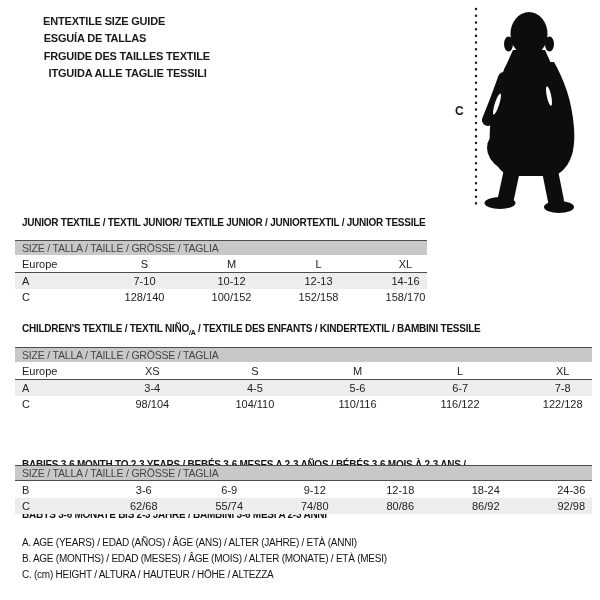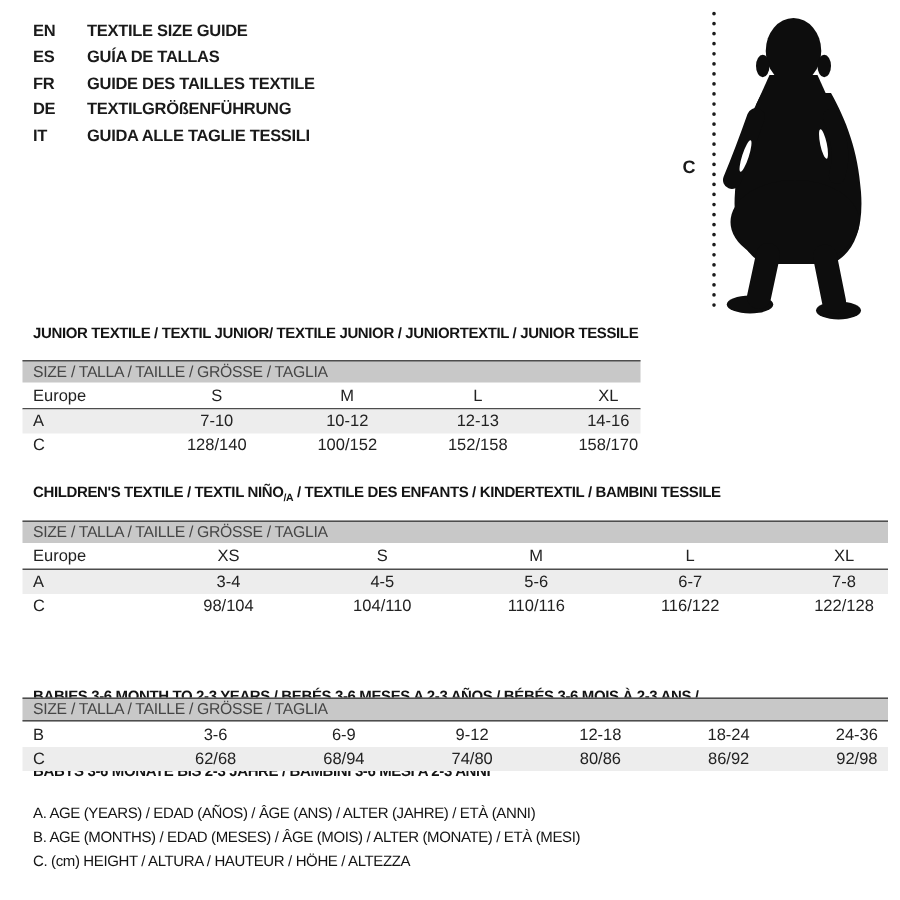--- a/index.html
+++ b/index.html
@@ -2,21 +2,21 @@
 <html style="--header-bar: #c8c8c8; --shaded-row: #ededed; --rule: #4d4d4d; --silhouette: #0d0d0d;"><head>
 <meta charset="utf-8">
 <style>
   html,body{margin:0;padding:0;background:#fff;}
   .canvas{
     position:relative;width:600px;height:600px;background:#fff;overflow:hidden;
     font-family:"Liberation Sans","DejaVu Sans",sans-serif;color:#1a1a1a;
   }
   
   .lang-list{position:absolute;left:22px;top:12px;}
-  .lang-row{display:flex;height:17.5px;align-items:center;}
+  .lang-row{display:flex;height:17.5px;align-items:center;text-align:right;}
   .lang-code{width:36px;font-size:11px;font-weight:bold;letter-spacing:-0.2px;}
   .lang-label{font-size:11px;font-weight:bold;letter-spacing:-0.2px;white-space:pre;}
   
   .figure{position:absolute;left:450px;top:0;width:150px;height:222px;}
   .figure svg{position:absolute;left:0;top:0;}
   .figure-label{position:absolute;left:5px;top:104px;font-size:12px;font-weight:bold;}
   
   .sec-title{position:absolute;left:22px;font-size:10px;font-weight:bold;
     letter-spacing:-0.25px;color:#141414;white-space:pre;line-height:16.5px;}
   .sub{font-size:7px;position:relative;top:2.5px;}
@@ -54,24 +54,20 @@
       <span class="lang-code">EN</span>
       <span class="lang-label">TEXTILE SIZE GUIDE</span>
     </div>
     <div class="lang-row">
       <span class="lang-code">ES</span>
       <span class="lang-label">GUÍA DE TALLAS</span>
     </div>
     <div class="lang-row">
       <span class="lang-code">FR</span>
       <span class="lang-label">GUIDE DES TAILLES TEXTILE</span>
-    </div>
-    <div class="lang-row">
-      <span class="lang-code">DE</span>
-      <span class="lang-label">TEXTILGRÖßENFÜHRUNG</span>
     </div>
     <div class="lang-row">
       <span class="lang-code">IT</span>
       <span class="lang-label">GUIDA ALLE TAGLIE TESSILI</span>
     </div>
   </div>
 
   <div class="figure">
     <svg width="150" height="222" viewBox="0 0 150 222">
       <line x1="26" y1="9" x2="26" y2="206" stroke="#1a1a1a" stroke-width="2.4" stroke-dasharray="0.1 6.6" stroke-linecap="round"></line>
@@ -165,21 +161,21 @@
       <span class="cell">3-6</span>
       <span class="cell">6-9</span>
       <span class="cell">9-12</span>
       <span class="cell">12-18</span>
       <span class="cell">18-24</span>
       <span class="cell">24-36</span>
     </div>
     <div class="row shaded">
       <span class="cell lbl">C</span>
       <span class="cell">62/68</span>
-      <span class="cell">68/94</span>
+      <span class="cell">55/74</span>
       <span class="cell">74/80</span>
       <span class="cell">80/86</span>
       <span class="cell">86/92</span>
       <span class="cell">92/98</span>
     </div>
   </div>
 
   <div class="footnotes">
     <div class="footnote">A. AGE (YEARS) / EDAD (AÑOS) / ÂGE (ANS) / ALTER (JAHRE) / ETÀ (ANNI)</div>
     <div class="footnote">B. AGE (MONTHS) / EDAD (MESES) / ÂGE (MOIS) / ALTER (MONATE) / ETÀ (MESI)</div>

